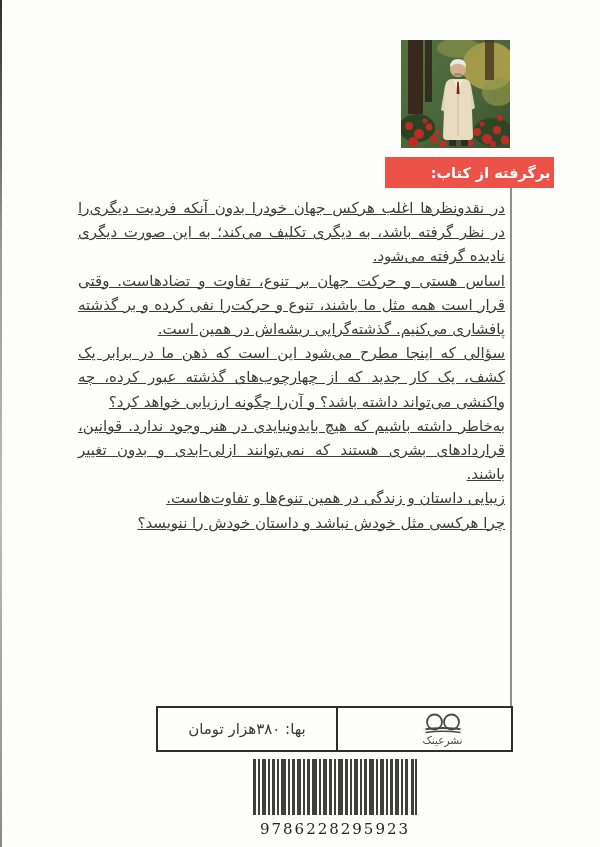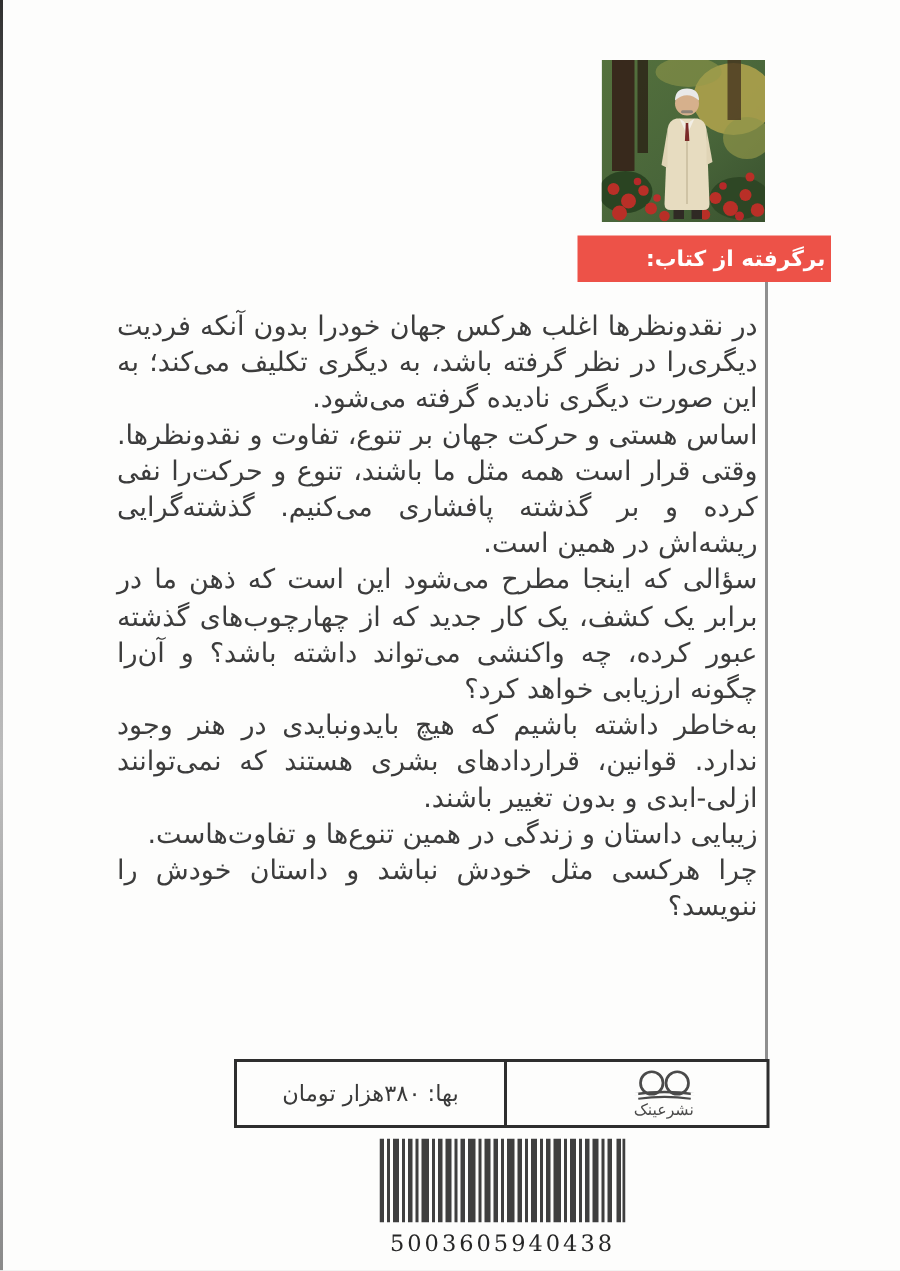--- a/index.html
+++ b/index.html
@@ -24,28 +24,29 @@
     position:absolute;left:385px;top:157px;width:127px;height:31px;
     display:flex;align-items:center;justify-content:center;
     direction:rtl;
     font-size:14.5px;font-weight:bold;letter-spacing:0;padding-left:42px;
   }
   .vrule{
     position:absolute;left:510px;top:188px;width:1.5px;height:518px;
     background:#8f8f8f;
   }
   .body-text{
-    position:absolute;left:78px;top:206px;width:427px;
+    position:absolute;left:78px;top:196px;width:427px;
     direction:rtl;
     text-align:justify;
     text-align-last:right;
     -moz-text-align-last:right;
-    font-size:18px;
+    font-size:15px;
     line-height:24.2px;
     color:#3c3c3c;
+    text-decoration:underline;
   }
   .body-text p{margin:0;padding:0;}
   .price-box{
     position:absolute;left:156px;top:706px;width:357px;height:46px;
     border:2px solid #2e2e2e;
     box-sizing:border-box;
     display:flex;
     background:#fdfdfc;
   }
   .price-cell{
@@ -132,21 +133,21 @@
   </div>
 
   <div class="banner" style="background:#ed5248;color:#ffffff;">
     <span>برگرفته از کتاب:</span>
   </div>
 
   <div class="vrule"></div>
 
   <div class="body-text">
       <p>در نقدونظرها اغلب هرکس جهان خودرا بدون آنکه فردیت دیگری‌را در نظر گرفته باشد، به دیگری تکلیف می‌کند؛ به این صورت دیگری نادیده گرفته می‌شود.</p>
-      <p>اساس هستی و حرکت جهان بر تنوع، تفاوت و نقدونظرها. وقتی قرار است همه مثل ما باشند، تنوع و حرکت‌را نفی کرده و بر گذشته پافشاری می‌کنیم. گذشته‌گرایی ریشه‌اش در همین است.</p>
+      <p>اساس هستی و حرکت جهان بر تنوع، تفاوت و تضادهاست. وقتی قرار است همه مثل ما باشند، تنوع و حرکت‌را نفی کرده و بر گذشته پافشاری می‌کنیم. گذشته‌گرایی ریشه‌اش در همین است.</p>
       <p>سؤالی که اینجا مطرح می‌شود این است که ذهن ما در برابر یک کشف، یک کار جدید که از چهارچوب‌های گذشته عبور کرده، چه واکنشی می‌تواند داشته باشد؟ و آن‌را چگونه ارزیابی خواهد کرد؟</p>
       <p>به‌خاطر داشته باشیم که هیچ بایدونبایدی در هنر وجود ندارد. قوانین، قراردادهای بشری هستند که نمی‌توانند ازلی-ابدی و بدون تغییر باشند.</p>
       <p>زیبایی داستان و زندگی در همین تنوع‌ها و تفاوت‌هاست.</p>
       <p>چرا هرکسی مثل خودش نباشد و داستان خودش را ننویسد؟</p>
     </div>
 
   <div class="price-box">
     <div class="price-cell">
       <span>بها: ۳۸۰هزار تومان</span>
     </div>
@@ -194,16 +195,16 @@
           <rect x="127" width="4" height="56"></rect>
           <rect x="133" width="2" height="56"></rect>
         <rect x="137" width="3" height="56"></rect>
           <rect x="142" width="4" height="56"></rect>
           <rect x="148" width="2" height="56"></rect>
         <rect x="152" width="3" height="56"></rect>
           <rect x="158" width="3" height="56"></rect>
           <rect x="162" width="2" height="56"></rect>
       </g>
     </svg>
-    <div class="barcode-number">5003605940438</div>
+    <div class="barcode-number">9786228295923</div>
   </div>
 
 </div>
 
 </body></html>

